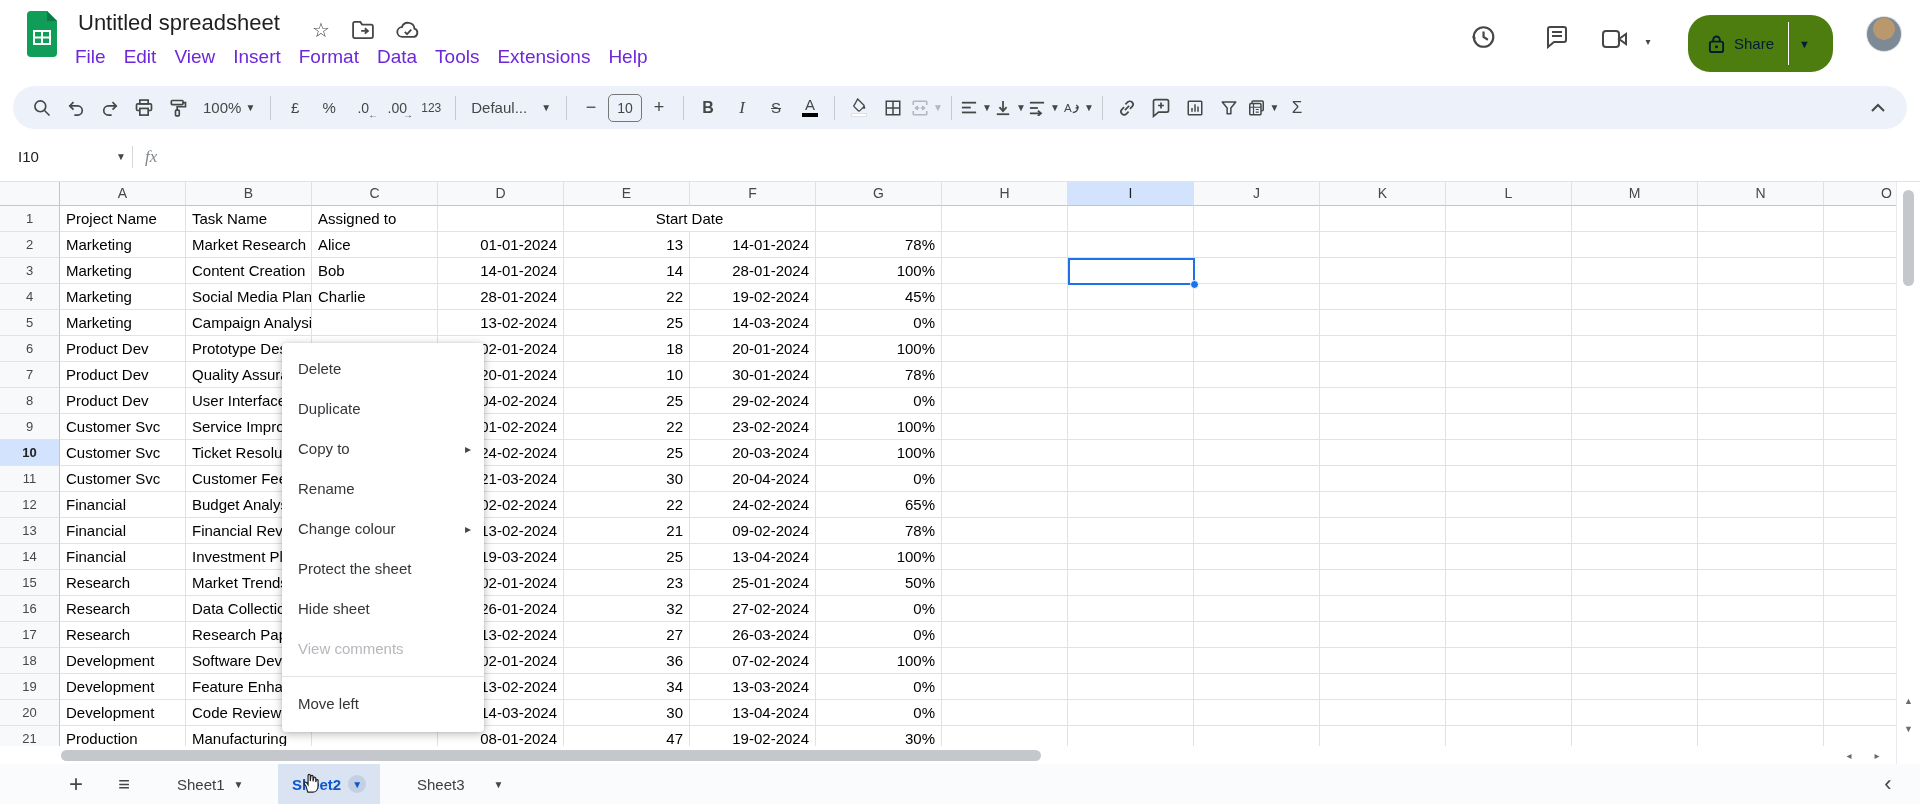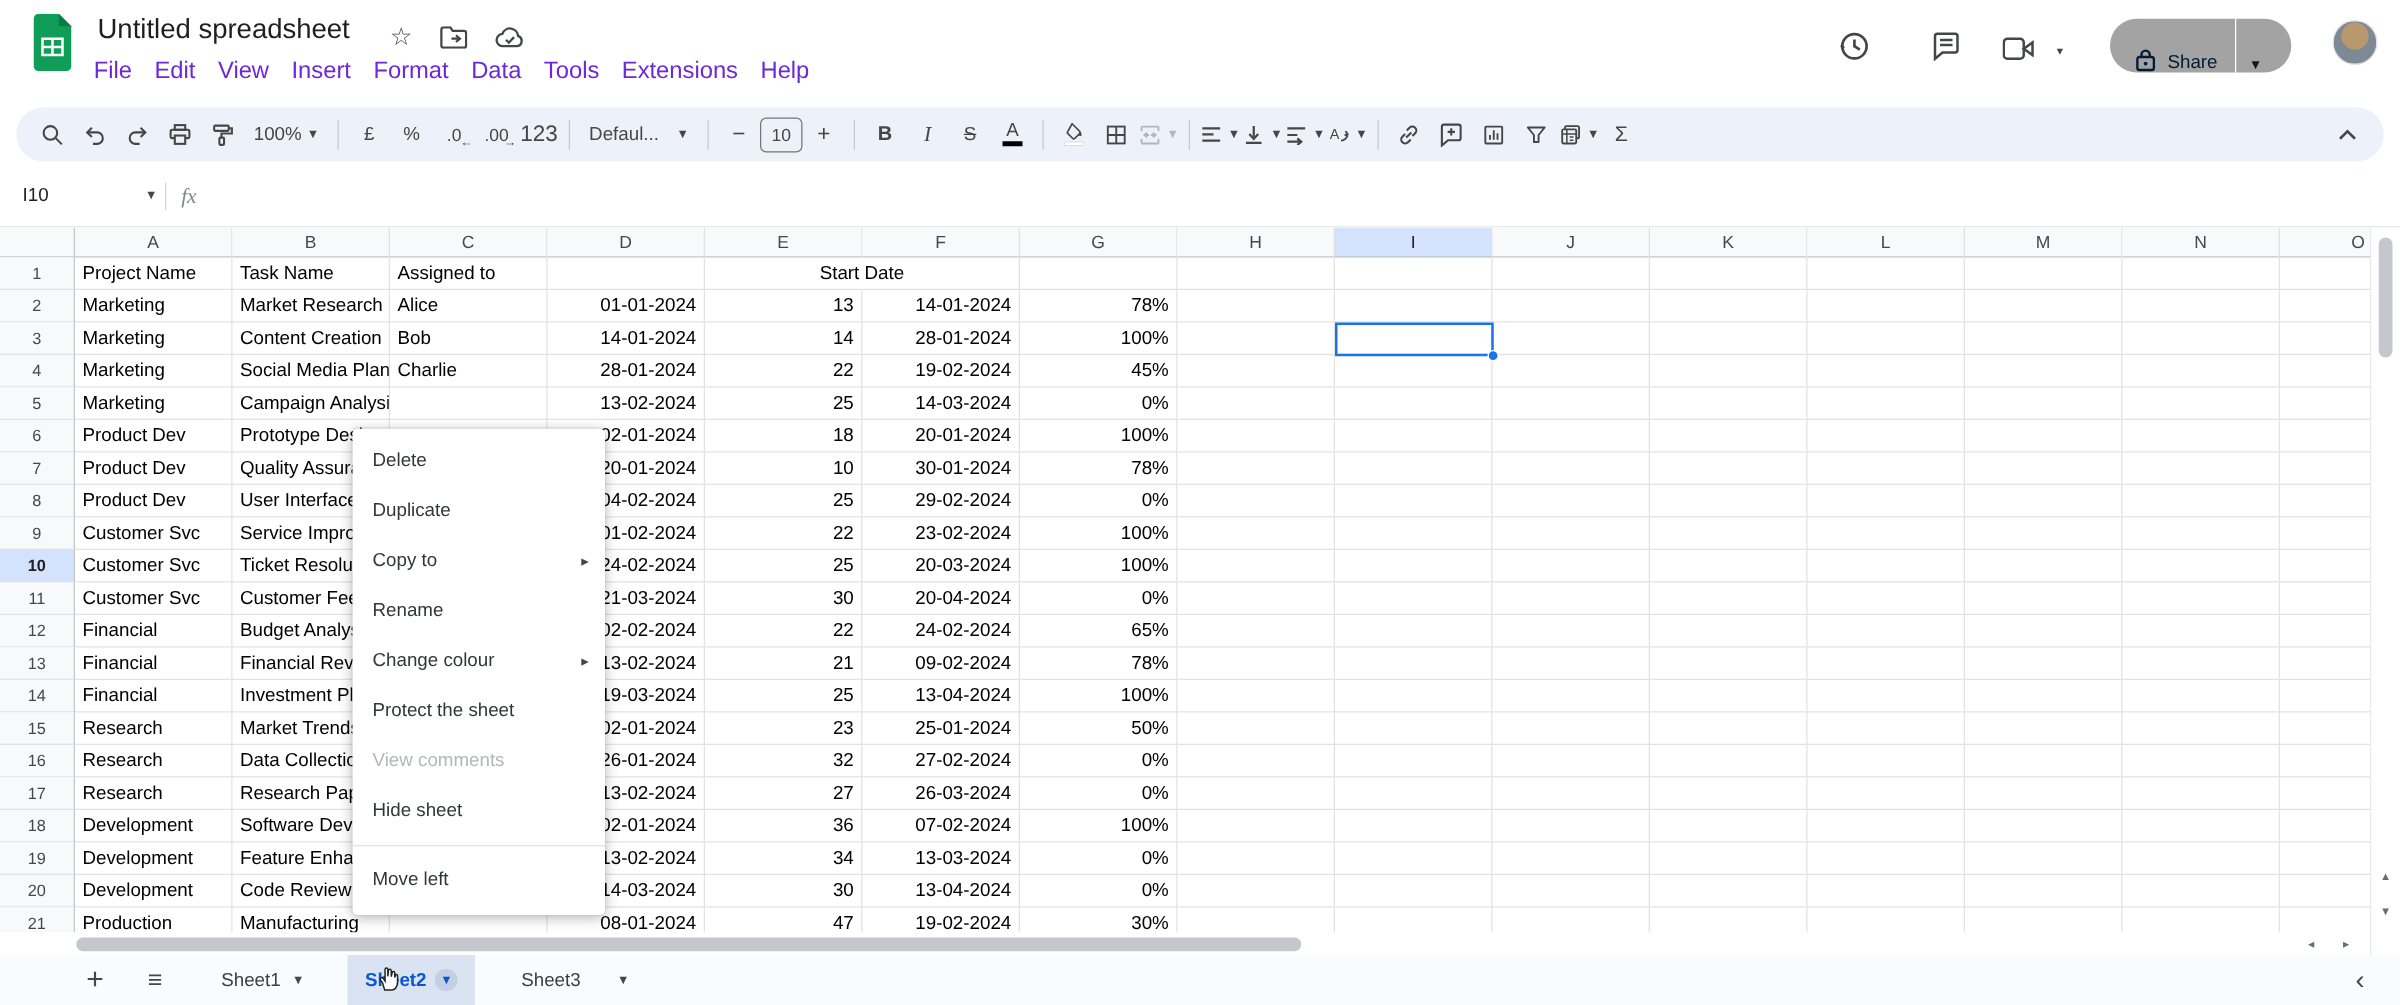--- a/index.html
+++ b/index.html
@@ -8,22 +8,22 @@
   svg{display:block;}
   
   .topbar{position:absolute;top:0;left:0;width:1920px;height:84px;background:#fff;}
   .logo{position:absolute;left:25px;top:11px;}
   .doc-title{position:absolute;left:78px;top:10px;font-size:22px;color:#1f1f1f;white-space:nowrap;}
   .title-icons{position:absolute;left:312px;top:17px;display:flex;gap:22px;align-items:center;color:#444746;}
   .star{font-size:20px;line-height:26px;}
   .menubar{position:absolute;left:66px;top:44px;display:flex;}
   .menubar .mitem{padding:2px 9px;font-size:19px;color:#6d28d9;border-radius:8px;}
   .tb-icon{position:absolute;width:34px;height:34px;display:flex;align-items:center;justify-content:center;color:#444746;}
-  .share-btn{position:absolute;left:1688px;top:15px;width:145px;height:43px;background:#a3a3a3;border-radius:22px;
-             display:flex;align-items:flex-end;color:#001d35;font-size:15px;}
+  .share-btn{position:absolute;left:1688px;top:15px;width:145px;height:57px;background:#4d7c0f;border-radius:22px;
+             display:flex;align-items:center;color:#001d35;font-size:15px;}
   .share-lock{margin-left:20px;margin-right:9px;}
   .share-sep{width:1px;height:43px;background:#fff;margin-left:14px;}
   .share-caret{margin-left:10px;font-size:11px;color:#001d35;}
   .avatar{position:absolute;left:1866px;top:16px;width:34px;height:34px;border-radius:50%;
           background:radial-gradient(circle at 50% 35%,#b9986d 0 38%,#7d8a95 40% 100%);border:1px solid #e0e0e0;}
   
   .toolbar{position:absolute;left:13px;top:86px;width:1894px;height:43px;background:#edf2fa;border-radius:22px;
            display:flex;align-items:center;padding:0 12px;box-sizing:border-box;color:#444746;}
   .tbtn{height:32px;min-width:34px;display:flex;align-items:center;justify-content:center;border-radius:6px;
         font-size:15px;color:#444746;position:relative;flex:0 0 auto;}
@@ -213,21 +213,21 @@
   </div>
   <div class="tsep"></div>
   <div class="tbtn">£</div>
   <div class="tbtn">%</div>
   <div class="tbtn">
     <span class="dec-lab"><span>.0</span><span class="mini" style="right:-9px;">←</span></span>
   </div>
   <div class="tbtn">
     <span class="dec-lab"><span>.00</span><span class="mini" style="right:-6px;">→</span></span>
   </div>
-  <div class="tbtn" style="font-size:18px;">123</div>
+  <div class="tbtn" style="font-size:12px;">123</div>
   <div class="tsep"></div>
   <div class="font-sel">
     <span>Defaul...</span>
       <span class="caret" style="margin-left:14px;">▼</span>
   </div>
   <div class="tsep"></div>
   <div class="tbtn" style="font-size:18px;">−</div>
   <div class="tbtn">
       <span class="fs-box">10</span>
     </div>
@@ -762,22 +762,22 @@
   <div class="varrow" style="top:534px;">▼</div>
 </div>
 
 <div class="ctxmenu" id="ctxmenu">
     <div class="citem">Delete</div>
     <div class="citem">Duplicate</div>
     <div class="citem">Copy to<span class="subarrow">▸</span></div>
     <div class="citem">Rename</div>
     <div class="citem">Change colour<span class="subarrow">▸</span></div>
     <div class="citem">Protect the sheet</div>
+    <div class="citem">Hide sheet</div>
     <div class="citem disabled">View comments</div>
-    <div class="citem">Hide sheet</div>
     <div class="cdivider"></div>
     <div class="citem">Move left</div>
   </div>
 
 <div class="tabbar">
   <div class="tb-plus">+</div>
   <div class="tb-all">≡</div>
   <div id="tabs">
       <div class="sheettab" style="left: 163px;">
         <span>Sheet1</span>

